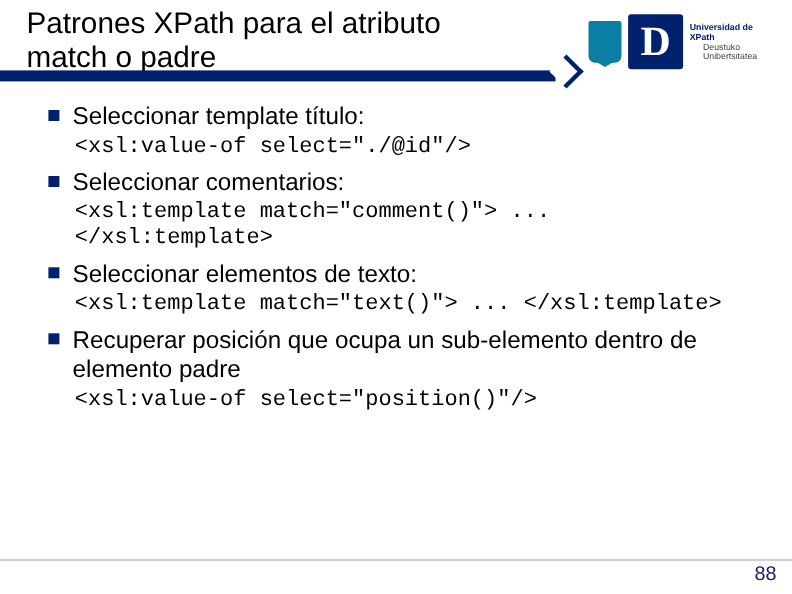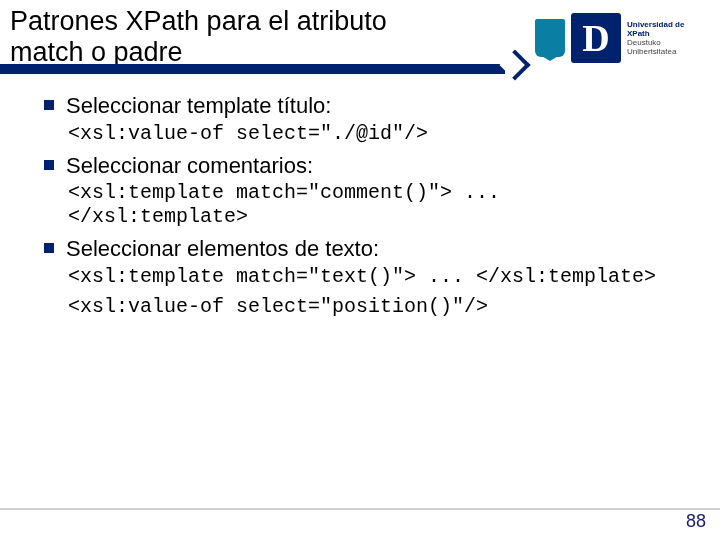--- a/index.html
+++ b/index.html
@@ -16,21 +16,21 @@
     width: 720px;
     height: 540px;
     position: relative;
     box-sizing: border-box;
   }
   .title-text {
     font-family: "Verdana", Arial, sans-serif;
     font-size: 27px;
     line-height: 1.15;
     color: #000;
-    padding: 6px 12px 2px 10px;
+    padding: 6px 12px 2px 24px;
   }
   .header-wrap {
     position: relative;
     height: 78px;
   }
   .bar-full {
     position: absolute;
     top: 64px;
     left: 0;
     height: 10px;
@@ -81,21 +81,21 @@
     flex: 0 0 auto;
   }
   .uni-text {
     font-size: 8px;
     line-height: 1.15;
     color: #00216e;
     flex: 0 0 auto;
     width: 80px;
   }
   .uni-text .l1 { font-weight: bold; }
-  .uni-text .l2 { color: #444; }
+  .uni-text .l2 { color: #444; margin-left: 12px; }
   .chev-shape {
     position: absolute;
     left: 505px;
     top: 58px;
     width: 26px;
     height: 22px;
     background: #fff;
   }
   .chev-shape::before {
     content: "";
@@ -203,20 +203,24 @@
 
     <div class="item">
       <div class="b-row">
         <div class="sq"></div>
         <div class="b-text">Seleccionar elementos de texto:</div>
       </div>
       <div class="code">&lt;xsl:template match="text()"&gt; ... &lt;/xsl:template&gt;</div>
     </div>
 
     <div class="item">
+      <div class="b-row">
+        <div class="sq"></div>
+        <div class="b-text">Recuperar posición que ocupa un sub-elemento dentro de elemento padre</div>
+      </div>
       <div class="code">&lt;xsl:value-of select="position()"/&gt;</div>
     </div>
 
   </div>
 
   <div class="footer-line"></div>
   <div class="page-num">88</div>
 </div>
 
 </body></html>

